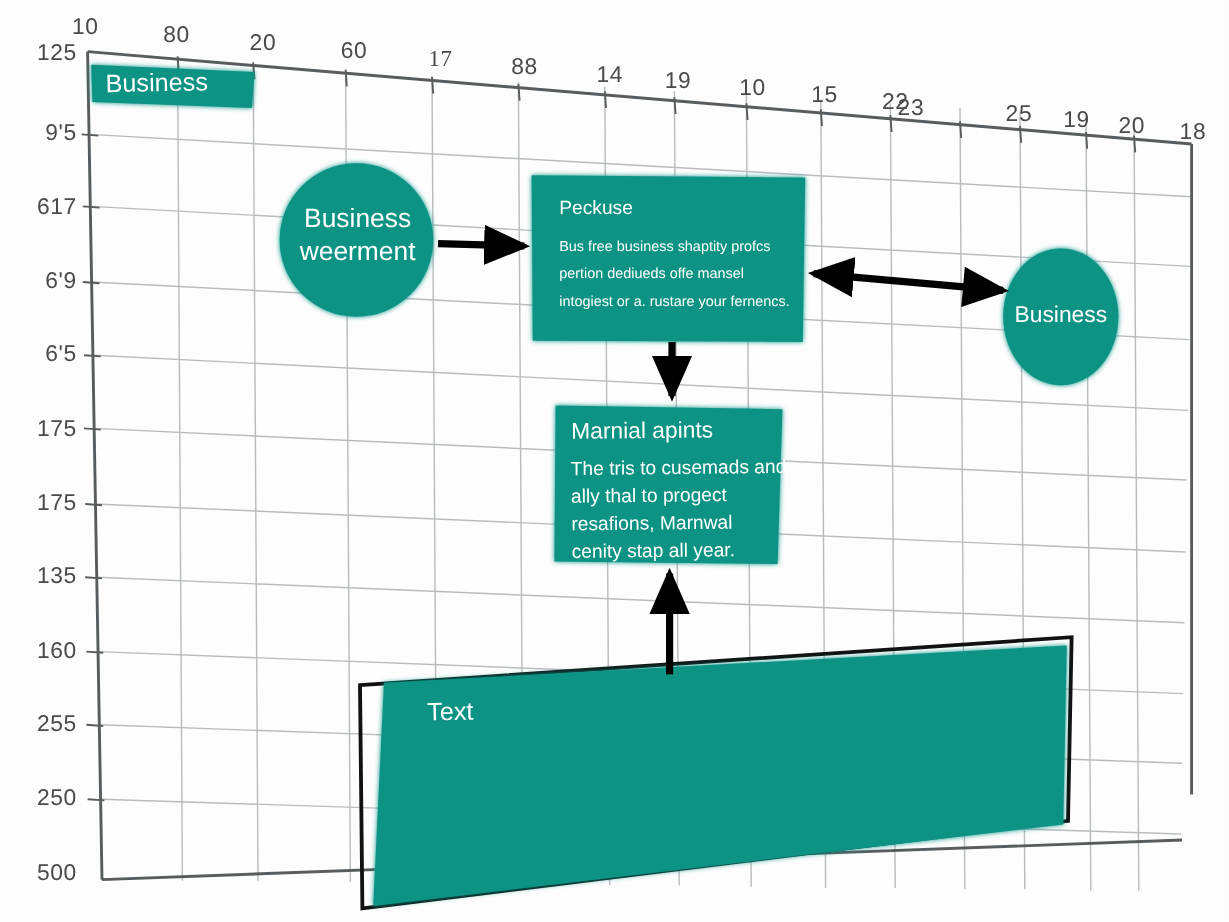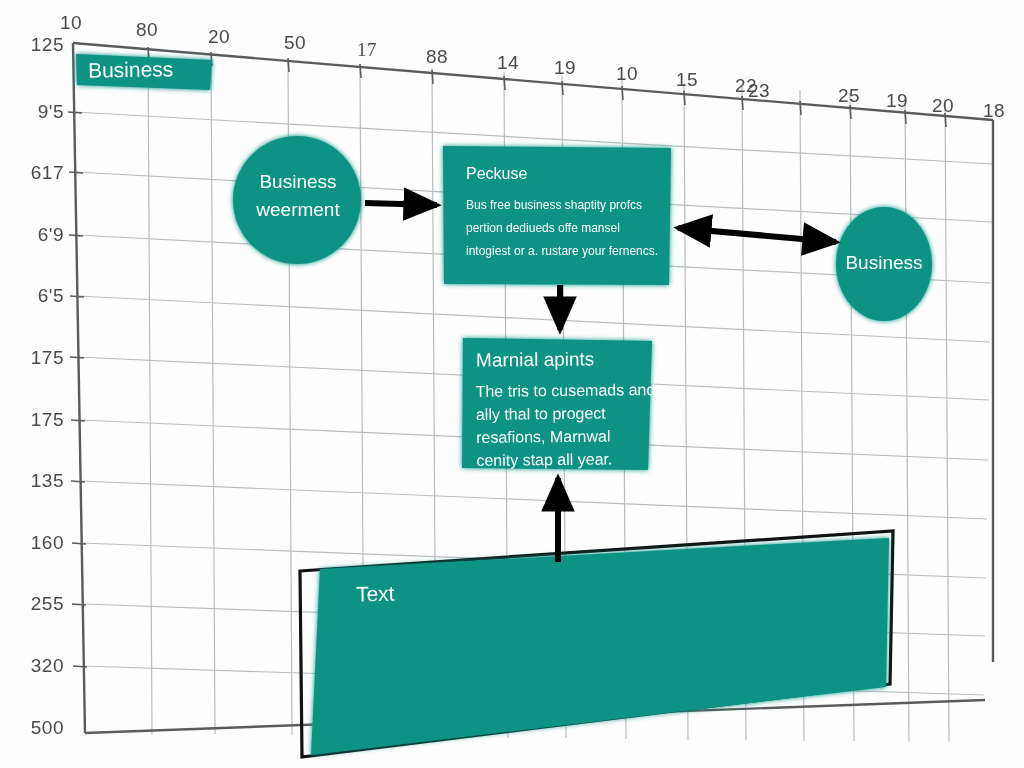--- a/index.html
+++ b/index.html
@@ -36,21 +36,21 @@
     font-family: "Liberation Sans", sans-serif;
     white-space: pre-wrap;
     pointer-events: none;
   }
   .hdr-chip-text {
     font-size: 21px;
     left: 88px; top: 58px;
     transform: rotate(-1.1deg);
   }
   .circle-text {
-    font-size: 19px;
+    font-size: 22px;
     left: 240px; top: 168px;
     width: 116px;
     text-align: center;
     line-height: 28px;
   }
   .ellipse-text {
     font-size: 19px;
     left: 838px; top: 252px;
     width: 92px;
     text-align: center;
@@ -216,21 +216,21 @@
     </g>
 
     <g>
       <line x1="558" y1="562" x2="558" y2="478" stroke="#000000" stroke-width="6" marker-end="url(#arrowhead)"></line>
     </g>
   </svg>
 
   <div class="axis-label top" style="left:60px;  top:12px;">10</div>
   <div class="axis-label top" style="left:136px; top:19px;">80</div>
   <div class="axis-label top" style="left:208px; top:26px;">20</div>
-  <div class="axis-label top" style="left:284px; top:32px;">50</div>
+  <div class="axis-label top" style="left:284px; top:32px;">60</div>
   <div class="axis-label top" style="left:357px; top:39px;font-family:Liberation Serif, serif;">17</div>
   <div class="axis-label top" style="left:426px; top:46px;">88</div>
   <div class="axis-label top" style="left:497px; top:52px;">14</div>
   <div class="axis-label top" style="left:554px; top:57px;">19</div>
   <div class="axis-label top" style="left:616px; top:63px;">10</div>
   <div class="axis-label top" style="left:676px; top:69px;">15</div>
   <div class="axis-label top" style="left:735px; top:75px;">22</div>
   <div class="axis-label top" style="left:748px; top:80px;">23</div>
   <div class="axis-label top" style="left:838px; top:85px;">25</div>
   <div class="axis-label top" style="left:886px; top:90px;">19</div>
@@ -240,21 +240,21 @@
   <div class="axis-label left" style="left:18px; top:34px;  width:46px;">125</div>
   <div class="axis-label left" style="left:18px; top:101px; width:46px;">9'5</div>
   <div class="axis-label left" style="left:18px; top:162px; width:46px;">617</div>
   <div class="axis-label left" style="left:18px; top:224px; width:46px;">6'9</div>
   <div class="axis-label left" style="left:18px; top:285px; width:46px;">6'5</div>
   <div class="axis-label left" style="left:18px; top:347px; width:46px;">175</div>
   <div class="axis-label left" style="left:18px; top:409px; width:46px;">175</div>
   <div class="axis-label left" style="left:18px; top:470px; width:46px;">135</div>
   <div class="axis-label left" style="left:18px; top:532px; width:46px;">160</div>
   <div class="axis-label left" style="left:18px; top:593px; width:46px;">255</div>
-  <div class="axis-label left" style="left:18px; top:655px; width:46px;">320</div>
+  <div class="axis-label left" style="left:18px; top:655px; width:46px;">250</div>
   <div class="axis-label left" style="left:18px; top:717px; width:46px;">500</div>
 
   <div class="shape-text hdr-chip-text">Business</div>
 
   <div class="shape-text circle-text">Business weerment</div>
 
   <div class="shape-text ellipse-text">Business</div>
 
   <div class="shape-text box1-title">Peckuse</div>
   <div class="shape-text box1-body">Bus free business shaptity profcs pertion dediueds offe mansel intogiest or a. rustare your fernencs.</div>

